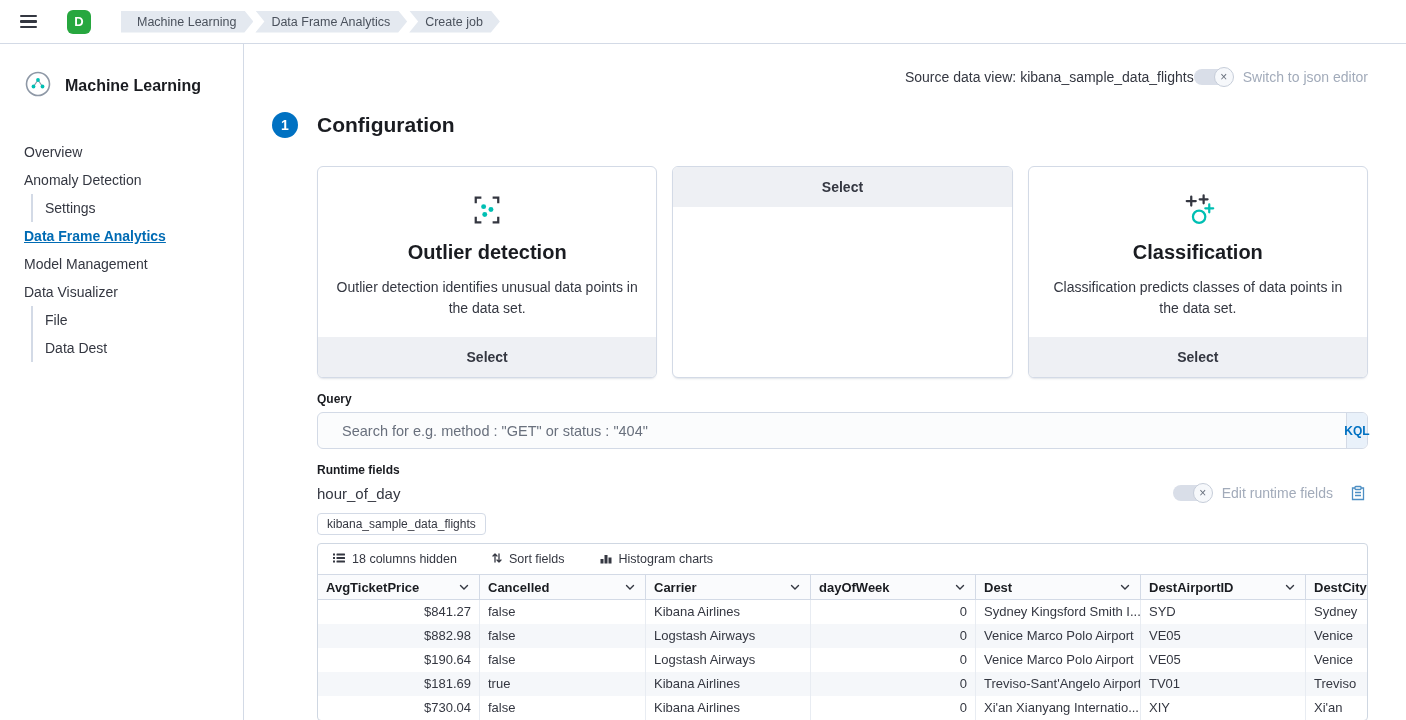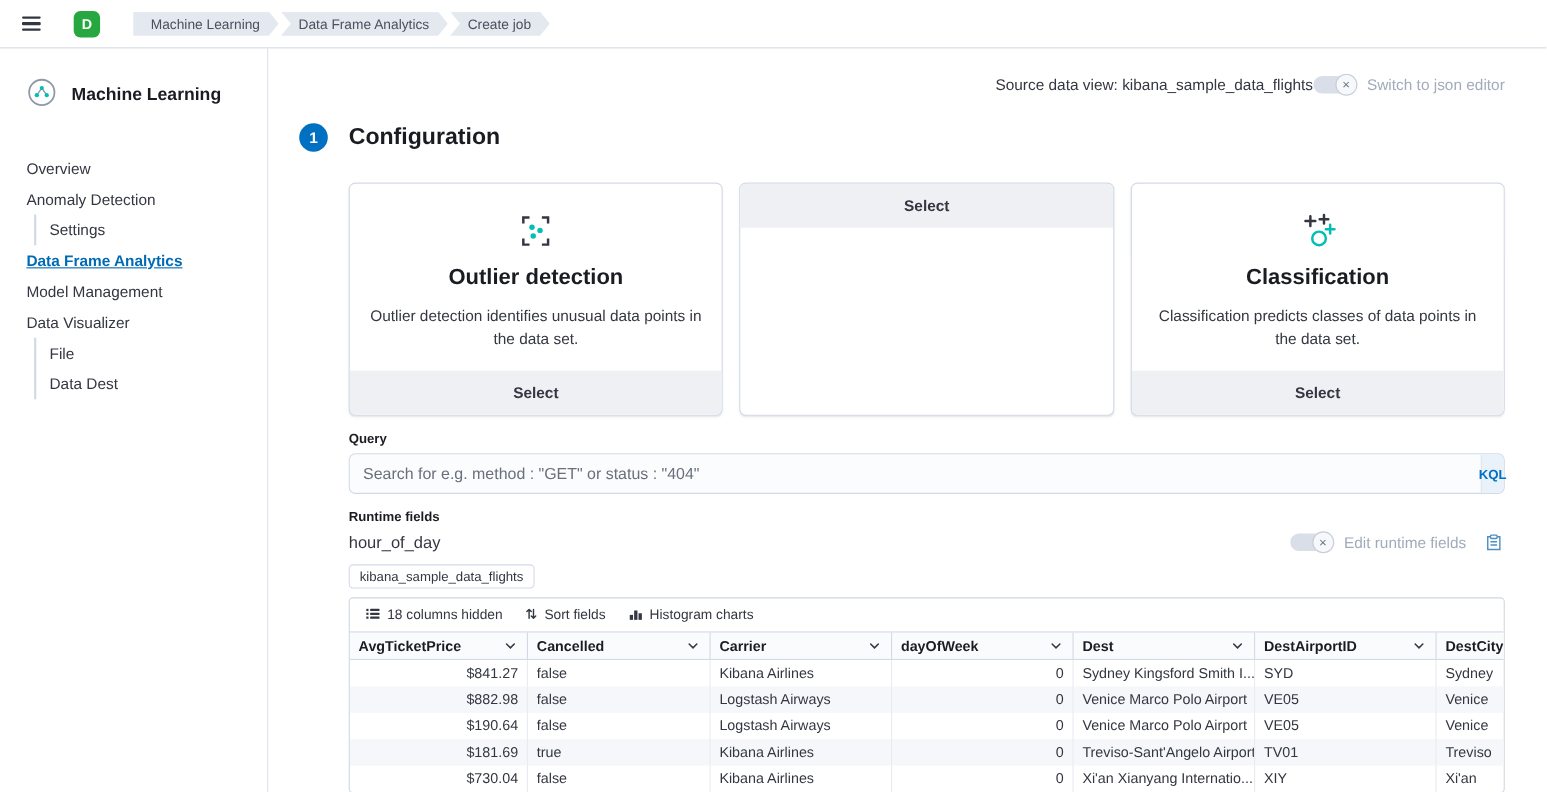--- a/index.html
+++ b/index.html
@@ -54,36 +54,36 @@
 .card-icon{height:38px;display:flex;align-items:center;justify-content:center;margin-bottom:12px}
 .card-title{font-size:20px;font-weight:700;color:#1a1c21;margin-bottom:13px}
 .card-desc{font-size:14px;line-height:1.5;color:#343741;max-width:310px;margin:0 auto}
 .card-footer{background:#eef0f4;height:40px;display:flex;align-items:center;justify-content:center;
   font-size:14px;font-weight:700;color:#343741;cursor:pointer}
 
 
 .section-label{font-size:12px;font-weight:700;color:#1a1c21;margin-top:14px}
 .query-bar{position:relative;margin-top:6px;height:37px}
 .query-input{width:100%;height:100%;border:1px solid #d3dae6;border-radius:6px;background:#fbfcfd;
-  padding:0 56px 0 12px;font-size:14.5px;color:#737373;outline:none;font-family:inherit}
+  padding:0 56px 0 24px;font-size:14.5px;color:#737373;outline:none;font-family:inherit}
 .query-input::placeholder{color:#69707d}
 .kql-btn{position:absolute;right:1px;top:1px;bottom:1px;width:21px;border-left:1px solid #d3dae6;
   background:#e9f1fa;color:#0071c2;font-size:12px;font-weight:700;border-radius:0 5px 5px 0;
   display:flex;align-items:center;justify-content:center}
 
 
 .runtime-row{display:flex;justify-content:space-between;align-items:center;margin-top:6px}
 .runtime-field{font-size:15px;color:#343741}
 .copy-btn{display:flex;align-items:center;padding:2px;margin-left:6px}
 .index-badge{display:inline-block;margin-top:10px;border:1px solid #d3dae6;border-radius:4px;
   background:#fff;font-size:12px;color:#343741;padding:2px 9px;line-height:16px}
 
 
 .grid{margin-top:8px;border:1px solid #cfd7e2;border-radius:4px;width:1051px;overflow:hidden;background:#fff}
-.grid-toolbar{display:flex;align-items:center;gap:4px;height:30px;padding:0 6px}
+.grid-toolbar{display:flex;align-items:center;gap:18px;height:30px;padding:0 6px}
 .toolbar-btn{display:flex;align-items:center;gap:6px;font-size:12.5px;color:#343741;padding:3px 8px;border-radius:4px}
 .grid-header{display:flex;border-top:1px solid #d3dae6;border-bottom:1px solid #d3dae6;background:#fafbfd;height:26px}
 .hcell{display:flex;align-items:center;justify-content:space-between;padding:0 8px;
   font-size:13px;font-weight:700;color:#1a1c21;border-right:1px solid #d3dae6;overflow:hidden;white-space:nowrap}
 .hcell:last-child{border-right:none}
 .chev{display:flex;align-items:center;padding:1px;flex-shrink:0;margin-left:4px}
 .grid-row{display:flex;height:24px}
 .grid-row:nth-child(even){background:#f5f7fa}
 .cell{padding:0 8px;font-size:13px;line-height:23px;border-right:1px solid #e8ecf2;
   overflow:hidden;white-space:nowrap;color:#343741}

